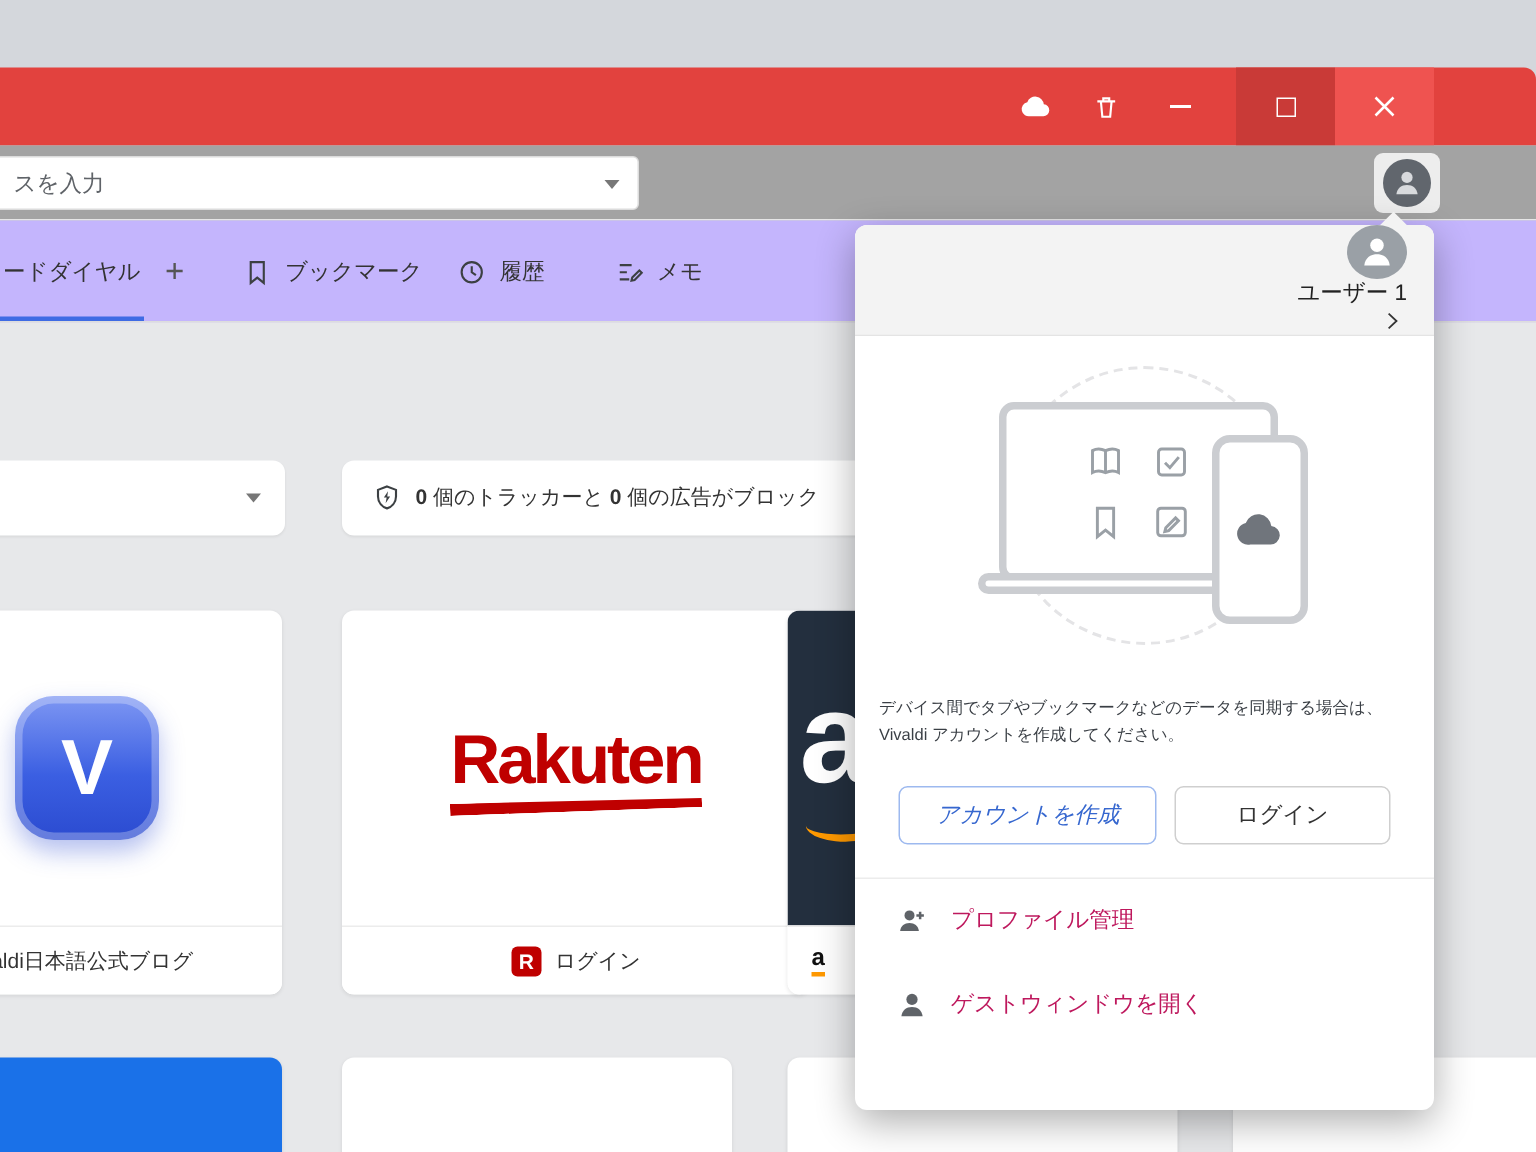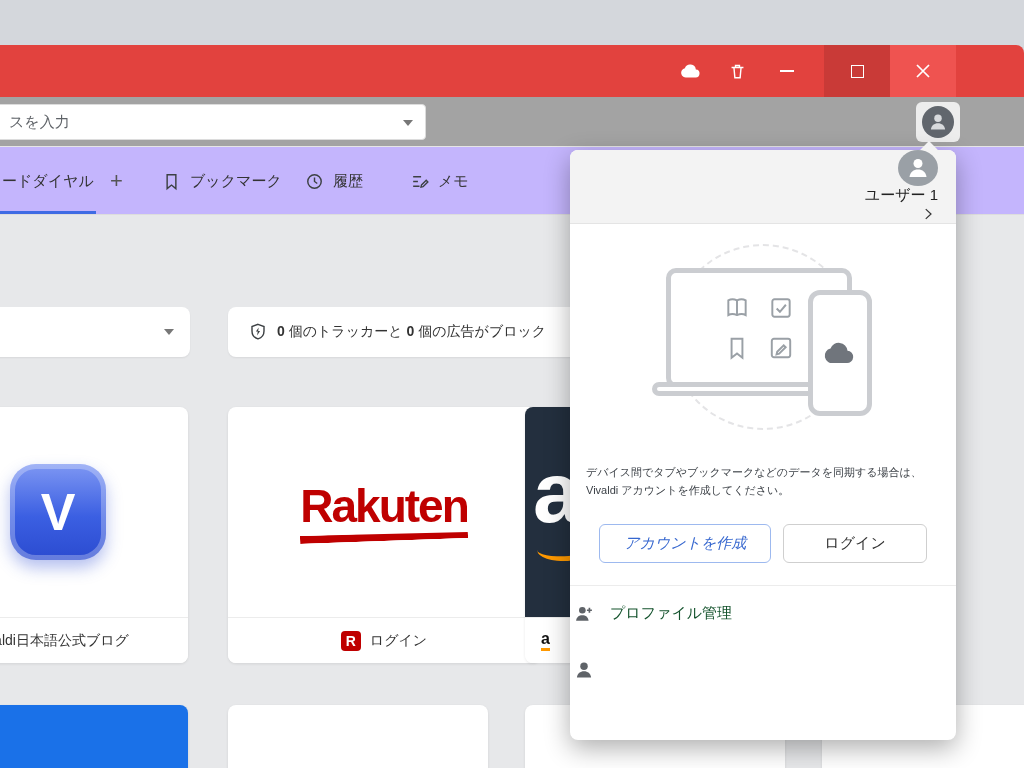--- a/index.html
+++ b/index.html
@@ -60,21 +60,21 @@
   .illus-grid { display:grid; grid-template-columns:26px 26px; grid-gap:14px 18px; }
   .illus-base { position:absolute; left:82px; top:144px; width:214px; height:14px; border:5px solid #cbcdd1; border-radius:7px; background:#fff; }
   .illus-phone { position:absolute; left:238px; top:52px; width:64px; height:126px; border:5px solid #cbcdd1; border-radius:12px; background:#fff; display:flex; align-items:center; justify-content:center; }
 
   .popup-desc { margin:24px 16px 0; font-size:11px; line-height:1.62; color:#3a3f45; }
   .popup-btns { margin-top:24px; display:flex; justify-content:center; gap:12px; }
   .btn { font-family:"Liberation Sans",sans-serif; font-size:15px; background:#fff; border-radius:6px; padding:9px 24px; cursor:pointer; }
   .btn-primary { border:1px solid #9db9ef; color:#3667cf;font-style:italic; }
   .btn-plain { border:1px solid #cfcfcf; color:#333; padding:9px 40px; }
   .popup-menu { margin-top:22px; border-top:1px solid #ececec; }
-  .menu-item { height:56px; display:flex; align-items:center; gap:16px; padding:0 4px; font-size:15px; color:#14532d; cursor:pointer; }
+  .menu-item { height:56px; display:flex; align-items:center; gap:16px; padding:0 28px; font-size:15px; color:#be185d; cursor:pointer; }
 
   .tri-down { width:0; height:0; border-left:5px solid transparent; border-right:5px solid transparent; border-top:6px solid #777; }
   svg { display:block; }
 </style>
 </head>
 <body>
 
 <div class="screen">
 
   <div class="titlebar">
@@ -259,17 +259,18 @@
             <path d="M2.5 20c.5-4.3 3.5-6.5 7.5-6.5s7 2.2 7.5 6.5z"></path>
             <path d="M17.5 4.5h2v2h2v2h-2v2h-2v-2h-2v-2h2z"></path>
           </svg>
         <span>プロファイル管理</span>
       </div>
       <div class="menu-item">
         <svg width="20" height="20" viewBox="0 0 24 24" fill="#5f6368">
             <circle cx="12" cy="7.5" r="4.5"></circle>
             <path d="M3.5 21c.6-5 4-7.5 8.5-7.5s7.9 2.5 8.5 7.5z"></path>
           </svg>
+        <span>ゲストウィンドウを開く</span>
       </div>
     </div>
   </div>
 
 </div>
 
 </body></html>

